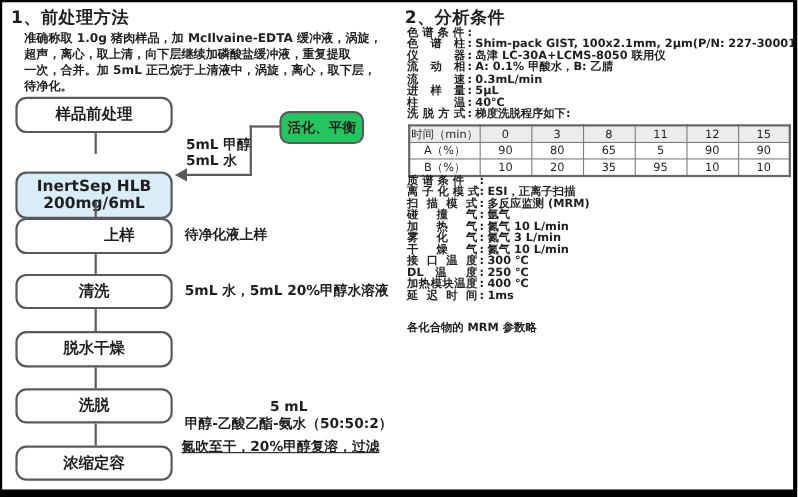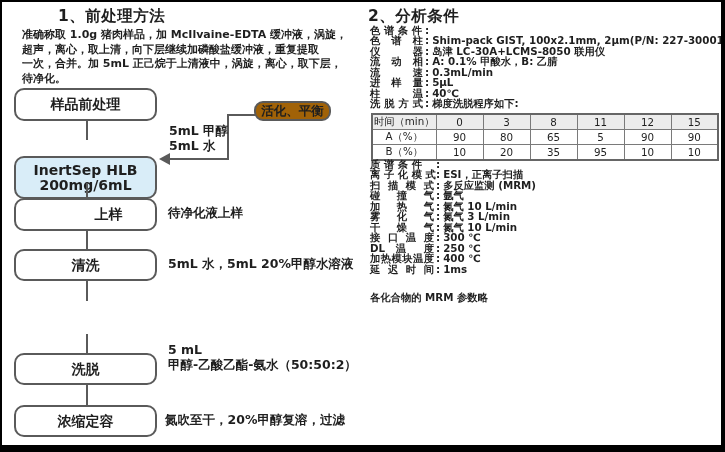--- a/index.html
+++ b/index.html
@@ -4,58 +4,58 @@
 <style>
   html,body{margin:0;padding:0;background:#fff;}
   .page{
     position:relative;width:725px;height:452px;box-sizing:border-box;
     background:#fff;overflow:hidden;
     border:2px solid var(--frame,#000);border-right-width:4px;border-bottom-width:7px;
     font-family:"DejaVu Sans","Liberation Sans",sans-serif;
     color:var(--text,#1f1f1f);
   }
   .sec-title{position:absolute;margin:0;font-size:15.5px;font-weight:bold;letter-spacing:.5px;}
-  #title-left{left:8px;top:4px;margin-left:48px;}
+  #title-left{left:8px;top:4px;}
   #title-right{left:366px;top:4px;text-align:right;}
 
   .intro{
     position:absolute;left:20px;top:26px;width:354px;
     font-size:11px;font-weight:bold;line-height:14.7px;white-space:pre-line;
   }
 
   
   .flow-box{
     position:absolute;left:12px;width:143px;box-sizing:border-box;
     border:2px solid var(--box_border,#5a5a5a);border-radius:10px;background:#fff;
     display:flex;align-items:center;justify-content:center;text-align:center;
     font-size:14px;font-weight:bold;line-height:15px;white-space:pre-line;
   }
   .flow-box.highlight{background:var(--highlight_fill,#d9edf8);}
   .connector{position:absolute;left:84px;width:2px;background:var(--box_border,#5a5a5a);}
   .act-box{
-    position:absolute;left:252px;top:99px;width:77px;height:20px;box-sizing:border-box;
-    border:2px solid var(--box_border,#5a5a5a);border-radius:9px;background:#a16207;
+    position:absolute;left:252px;top:99px;width:77px;height:30px;box-sizing:border-box;
+    border:2px solid var(--box_border,#5a5a5a);border-radius:9px;background:#22c55e;
     display:flex;align-items:center;justify-content:center;
     font-size:12.5px;font-weight:bold;
   }
   .arrow-seg{position:absolute;background:var(--box_border,#5a5a5a);}
   #seg-top{left:225px;top:112px;width:28px;height:2px;}
   #seg-vert{left:225px;top:112px;width:2px;height:46px;}
   #seg-bot{left:166px;top:156px;width:61px;height:2px;}
   .arrowhead{
     position:absolute;left:157px;top:151px;width:0;height:0;
     border-top:6px solid transparent;border-bottom:6px solid transparent;
     border-right:11px solid var(--box_border,#5a5a5a);
   }
   .note{position:absolute;font-size:12.5px;font-weight:bold;line-height:15px;white-space:pre-line;}
   #note-arrow{left:167px;top:121px;}
   #note-load{left:166px;top:203px;}
   #note-wash{left:166px;top:254px;}
-  #note-elute{left:166px;top:340px;}
-  #note-conc{left:163px;top:410px;}
+  #note-elute{left:166px;top:360px;text-align:center;}
+  #note-conc{left:163px;top:396px;text-decoration:underline;}
 
   
   .cond-block{position:absolute;left:368px;}
   #hplc-block{top:23px;}
   #ms-block{top:157px;}
   .cond-row{display:flex;font-size:10.3px;font-weight:bold;line-height:10.45px;white-space:nowrap;}
   .cond-row .lbl{display:inline-block;text-align:justify;text-align-last:justify;text-justify:inter-character;}
   #hplc-block .lbl{width:53px;}
   #ms-block .lbl{width:64px;}
   .cond-row.plain .lbl{width:auto;text-align-last:auto;}
@@ -87,20 +87,21 @@
 
   <div class="flow-box" style="top:86px;height:33px;">样品前处理</div>
   <div class="connector" style="top:119px;height:19px;"></div>
   <div class="flow-box highlight" style="top:154px;height:43px;">InertSep HLB
 200mg/6mL</div>
   <div class="connector" style="top:181px;height:15px;"></div>
   <div class="flow-box" style="top:196px;height:33px;padding-left:46px;">上样</div>
   <div class="connector" style="top:229px;height:18px;"></div>
   <div class="flow-box" style="top:247px;height:32px;">清洗</div>
   <div class="connector" style="top:279px;height:20px;"></div>
+  <div class="flow-box" style="top:299px;height:33px;">脱水干燥</div>
   <div class="connector" style="top:332px;height:19px;"></div>
   <div class="flow-box" style="top:351px;height:32px;">洗脱</div>
   <div class="connector" style="top:383px;height:20px;"></div>
   <div class="flow-box" style="top:403px;height:32px;">浓缩定容</div>
 
   <div class="act-box">活化、平衡</div>
   <div class="arrow-seg" id="seg-top"></div>
   <div class="arrow-seg" id="seg-vert"></div>
   <div class="arrow-seg" id="seg-bot"></div>
   <div class="arrowhead"></div>

